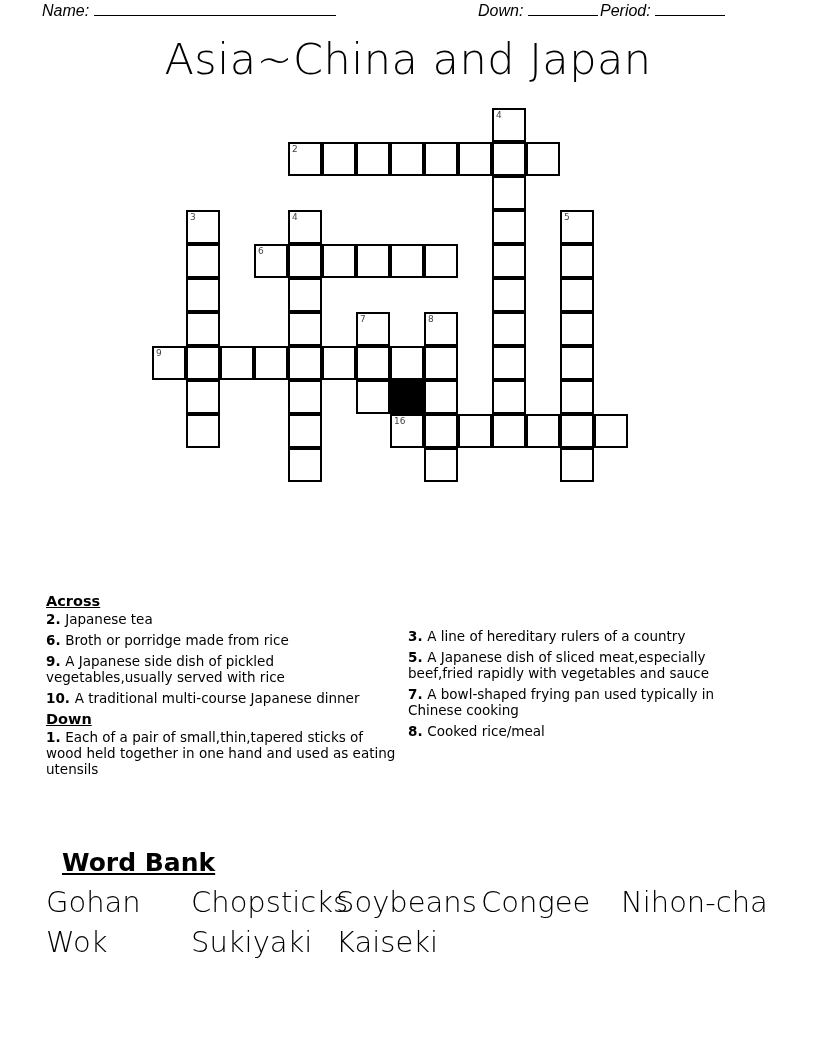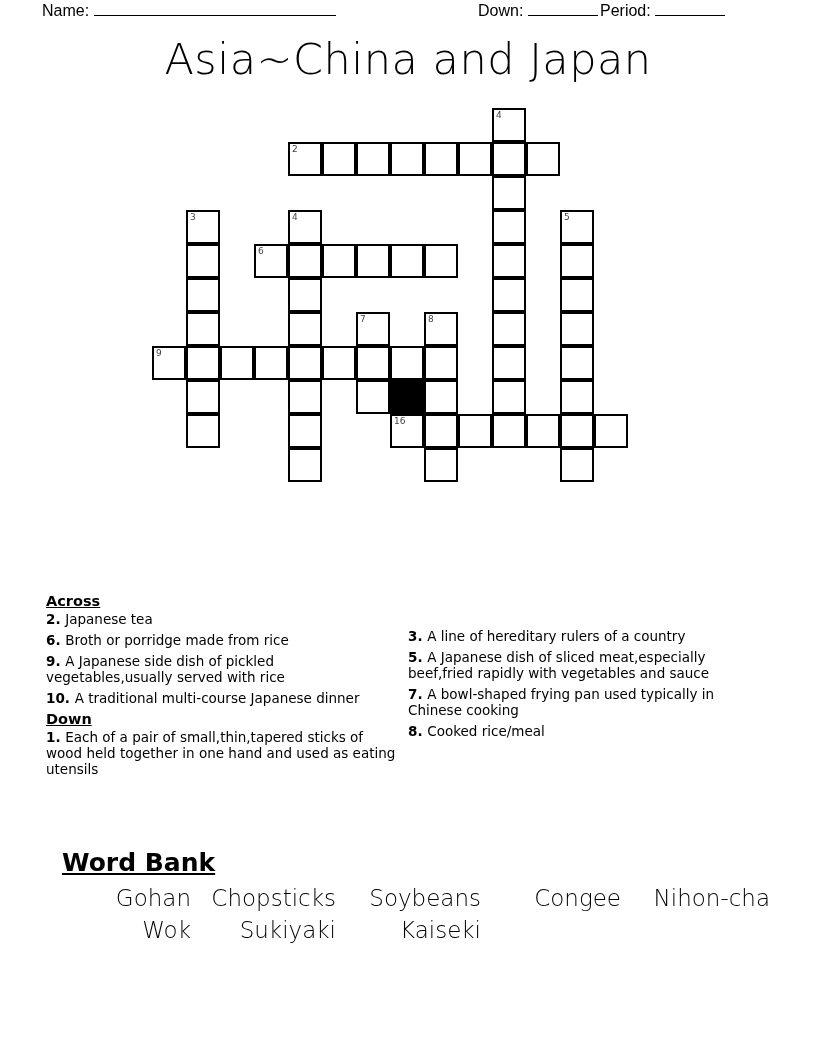--- a/index.html
+++ b/index.html
@@ -12,21 +12,21 @@
     position:relative;
     overflow:hidden;
   }
 
   
   .header {
     position:absolute; left:0; top:0; width:816px; height:30px;
     font-family:"Liberation Sans", sans-serif;
     font-size:16px;
   }
-  .hfield { position:absolute; top:2px; white-space:nowrap; }
+  .hfield { position:absolute; top:2px; white-space:nowrap;font-style:italic; }
   .hlabel { }
   .hrule {
     display:inline-block; vertical-align:baseline;
     border-bottom:1px solid #000; height:13px;
   }
   #hf-name { left:42px; }
   #hf-name .hrule { width:242px; }
   #hf-date { left:478px; }
   #hf-date .hrule { width:70px; }
   #hf-period { left:600px; }
@@ -94,23 +94,22 @@
     text-decoration:underline;
     margin:0 0 8px 16px;
   }
   .wb-grid {
     display:grid;
     grid-template-columns:145px 145px 145px 140px 149px;
     row-gap:6px;
   }
   .wb-word {
     font-family:"DejaVu Sans", sans-serif;
-    font-size:23px; font-weight:300;
+    font-size:29px; font-weight:300;
     white-space:nowrap;
-    text-align:right;
   }
 </style>
 </head>
 <body>
 
 <div class="header">
   <div class="hfield" id="hf-name">
     <span class="hlabel">Name:</span>
     <span class="hrule"></span>
   </div>

